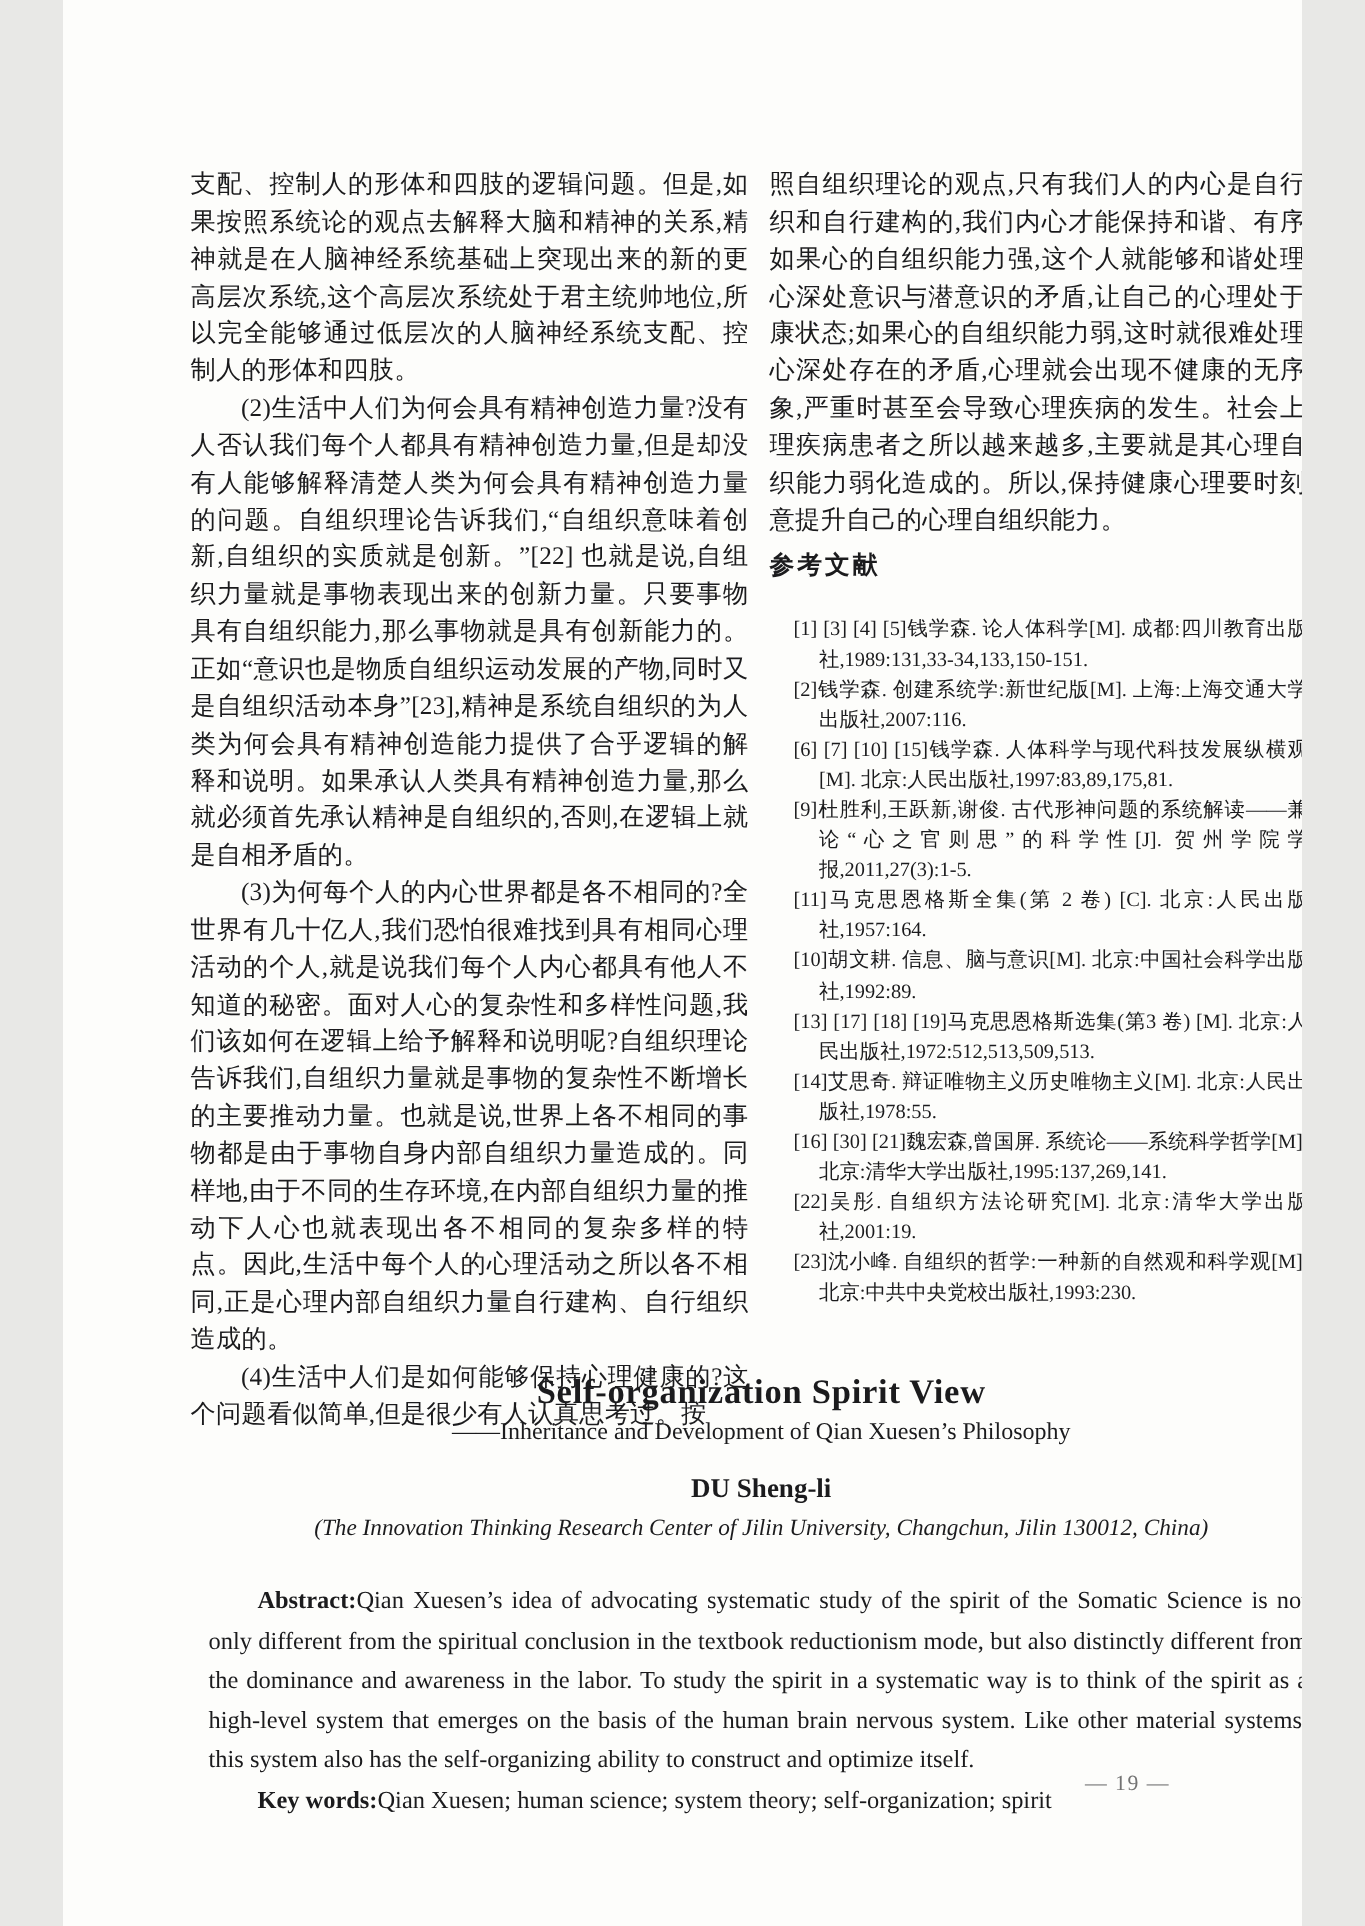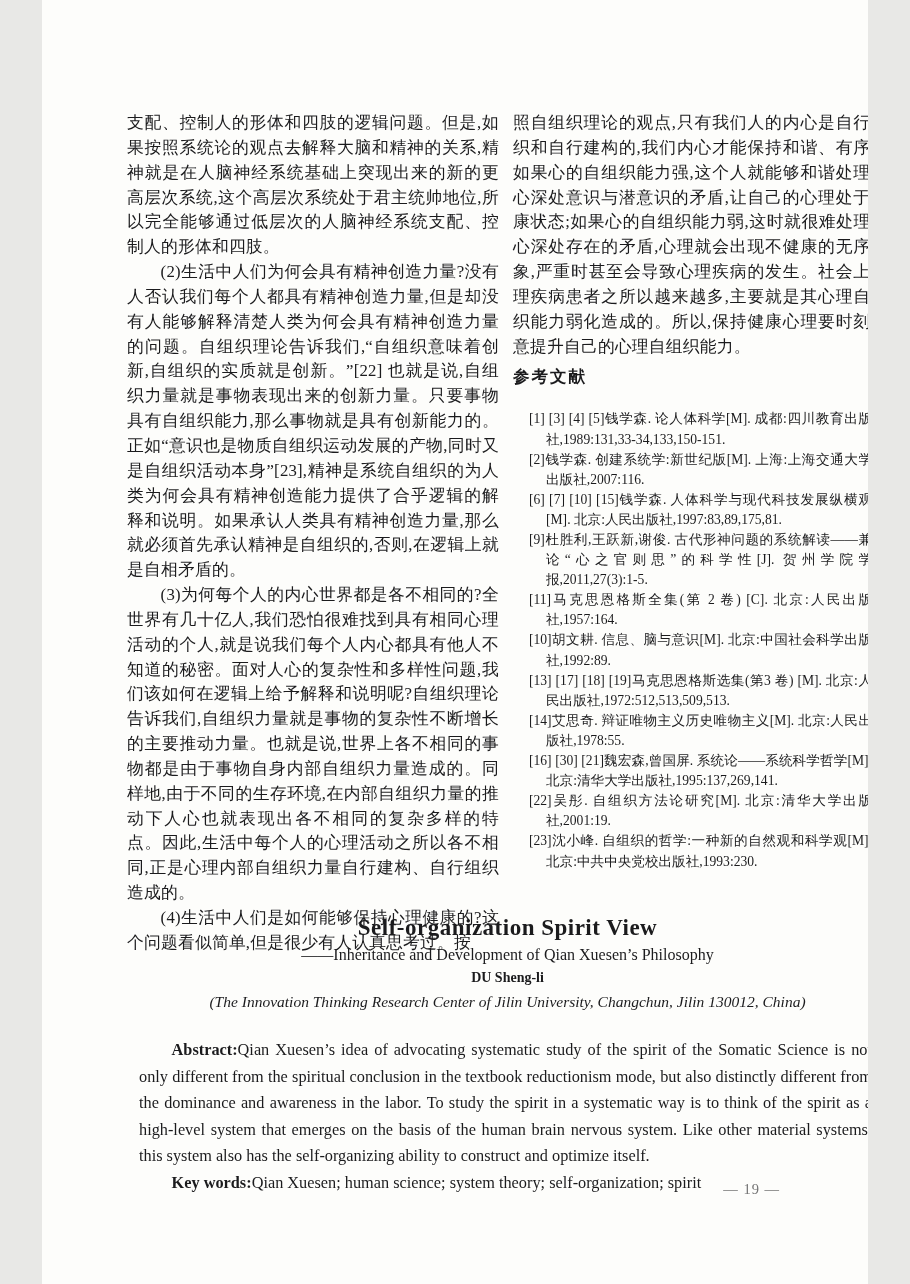--- a/index.html
+++ b/index.html
@@ -55,22 +55,22 @@
     font-weight:bold;
     letter-spacing:0.5px;
     text-align:center;
   }
   .en-subtitle {
     margin:5px 0 5px 0;
     font-size:16px;
     text-align:center;
   }
   .en-author {
-    margin:6px 0 0 0;
-    font-size:14px;
+    margin:18px 0 0 0;
+    font-size:18px;
     font-weight:bold;
   }
   .en-affil {
     margin:7px 0 0 0;
     font-size:15.5px;
     font-style:italic;
   }
   .en-abstract {
     margin:26px 0 0 0;
     padding:0 16px 0 12px;

